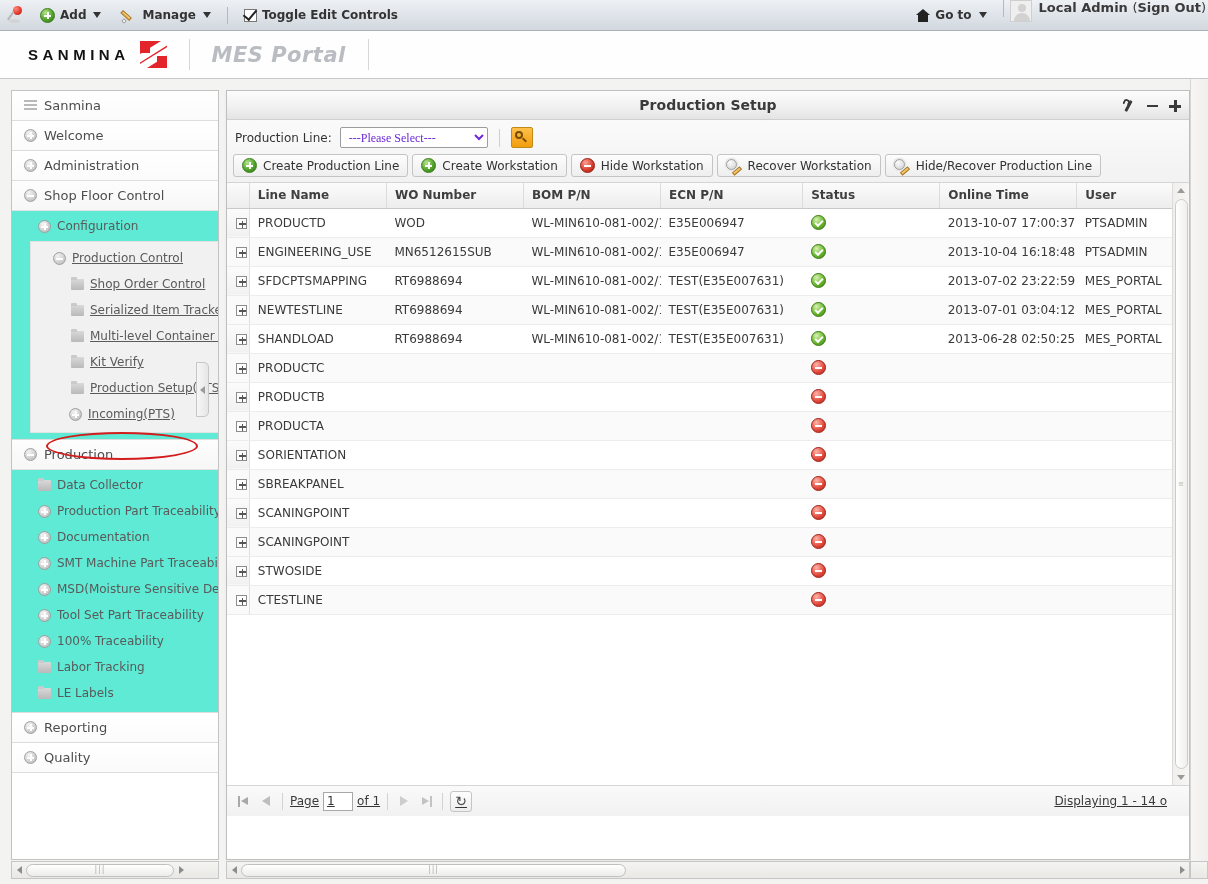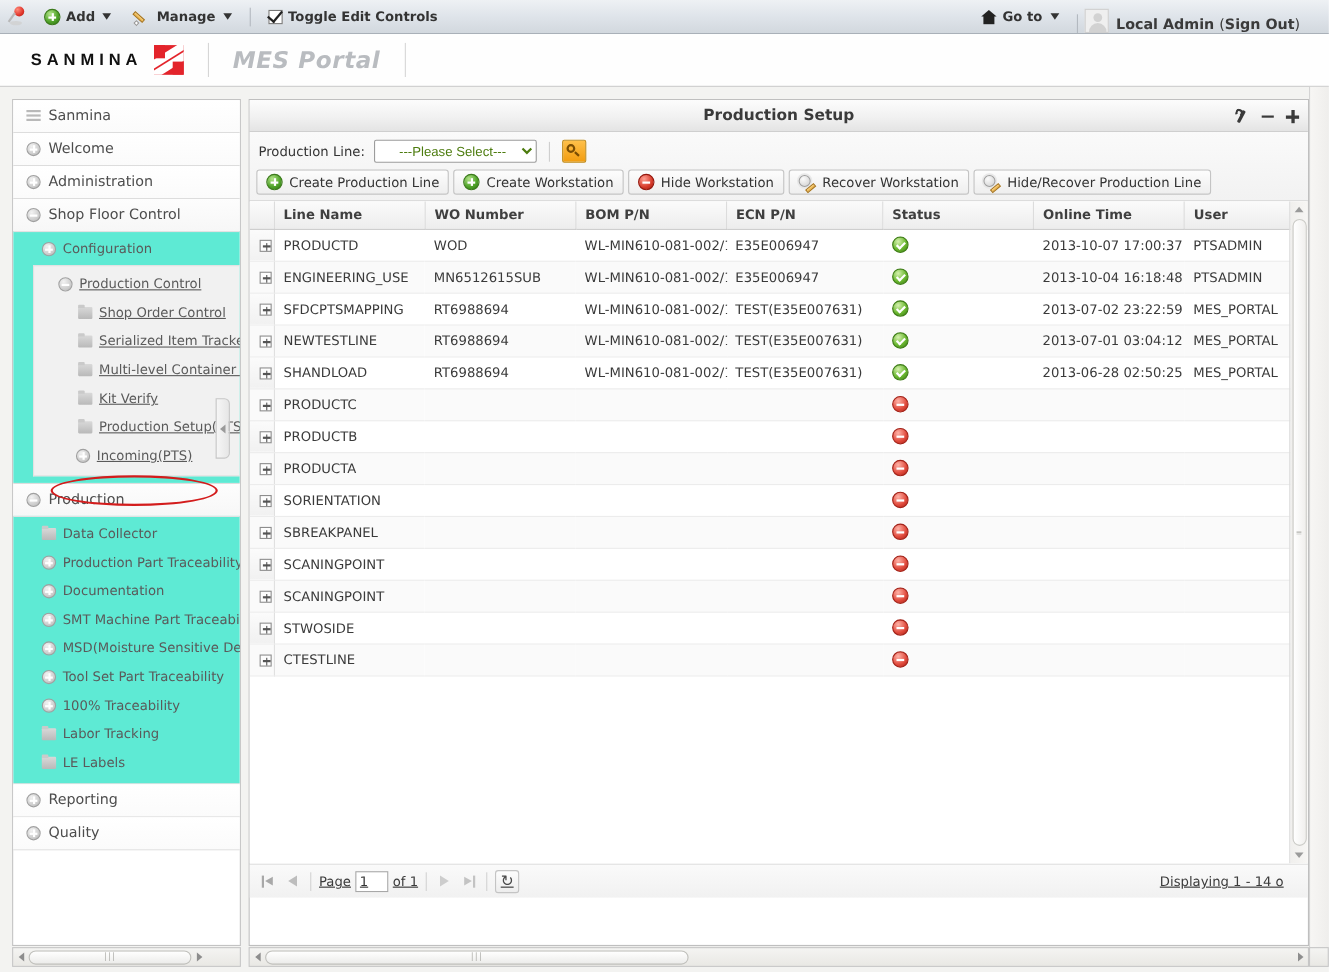--- a/index.html
+++ b/index.html
@@ -14,21 +14,21 @@
   }
 
   
   #topbar {
     position: absolute; left: 0; top: 0; width: 1208px; height: 31px;
     background: linear-gradient(to bottom, #eef1f4 0%, #dfe4ea 50%, #d2d8de 100%);
     border-bottom: 1px solid #a9b0b8;
     display: flex; align-items: center;
   }
   #topbar .tb-left { display: flex; align-items: center; height: 100%; }
-  #topbar .tb-right { margin-left: auto; display: flex; align-items: flex-end; height: 100%; padding-right: 26px; }
+  #topbar .tb-right { margin-left: auto; display: flex; align-items: flex-start; height: 100%; padding-right: 2px; }
   .tb-item {
     display: flex; align-items: center; gap: 5px;
     padding: 0 10px; height: 100%;
     font-size: 12px; font-weight: bold; color: #333;
     cursor: default; white-space: nowrap;
   }
   .tb-sep { width: 1px; height: 17px; background: #b3b9c0; margin: 0 6px; }
   .caret-dn {
     width: 0; height: 0; border-left: 4px solid #333; border-right: 4px solid #333;
     border-top: 6px solid #333; border-bottom: 0;
@@ -249,24 +249,24 @@
   .tool-plus:after  { content:""; position:absolute; left:4.5px; top:0; width:3px; height:12px; background:#3a3a3a;}
 
   #toolbar-area {
     background: linear-gradient(to bottom,#fafafa,#f2f2f2);
     border-bottom: 1px solid #d4d4d4;
     padding: 5px 6px 5px 6px;
   }
   #toolbar-row1 { display:flex; align-items:center; gap:8px; padding: 2px 0 6px 2px; }
   #prodline-label { font-size:12px; color:#333; }
   #prodline-select {
-    width: 148px; height: 21px; font-size: 12px; color:#4d7c0f;
-    font-family: Liberation Sans, sans-serif;
+    width: 148px; height: 21px; font-size: 12px; color:#6d28d9;
+    font-family: Liberation Serif, serif;
     border:1px solid #9c9c9c; border-radius:2px; background:#fff;
-    padding-left: 18px;
+    padding-left: 4px;
   }
   .tb-divider { width:1px; height:18px; background:#cfcfcf; margin: 0 3px; }
   #search-btn {
     width: 22px; height: 21px; border:1px solid #c08a17; border-radius:2px;
     background: linear-gradient(to bottom,#ffc04a,#f29d10);
     display:flex; align-items:center; justify-content:center; cursor:pointer;
   }
   .mag-icon { width:13px; height:13px; position:relative; }
   .mag-icon .lens {
     position:absolute; left:0; top:0; width:8px; height:8px; border:2px solid #7a4d03; border-radius:50%;

